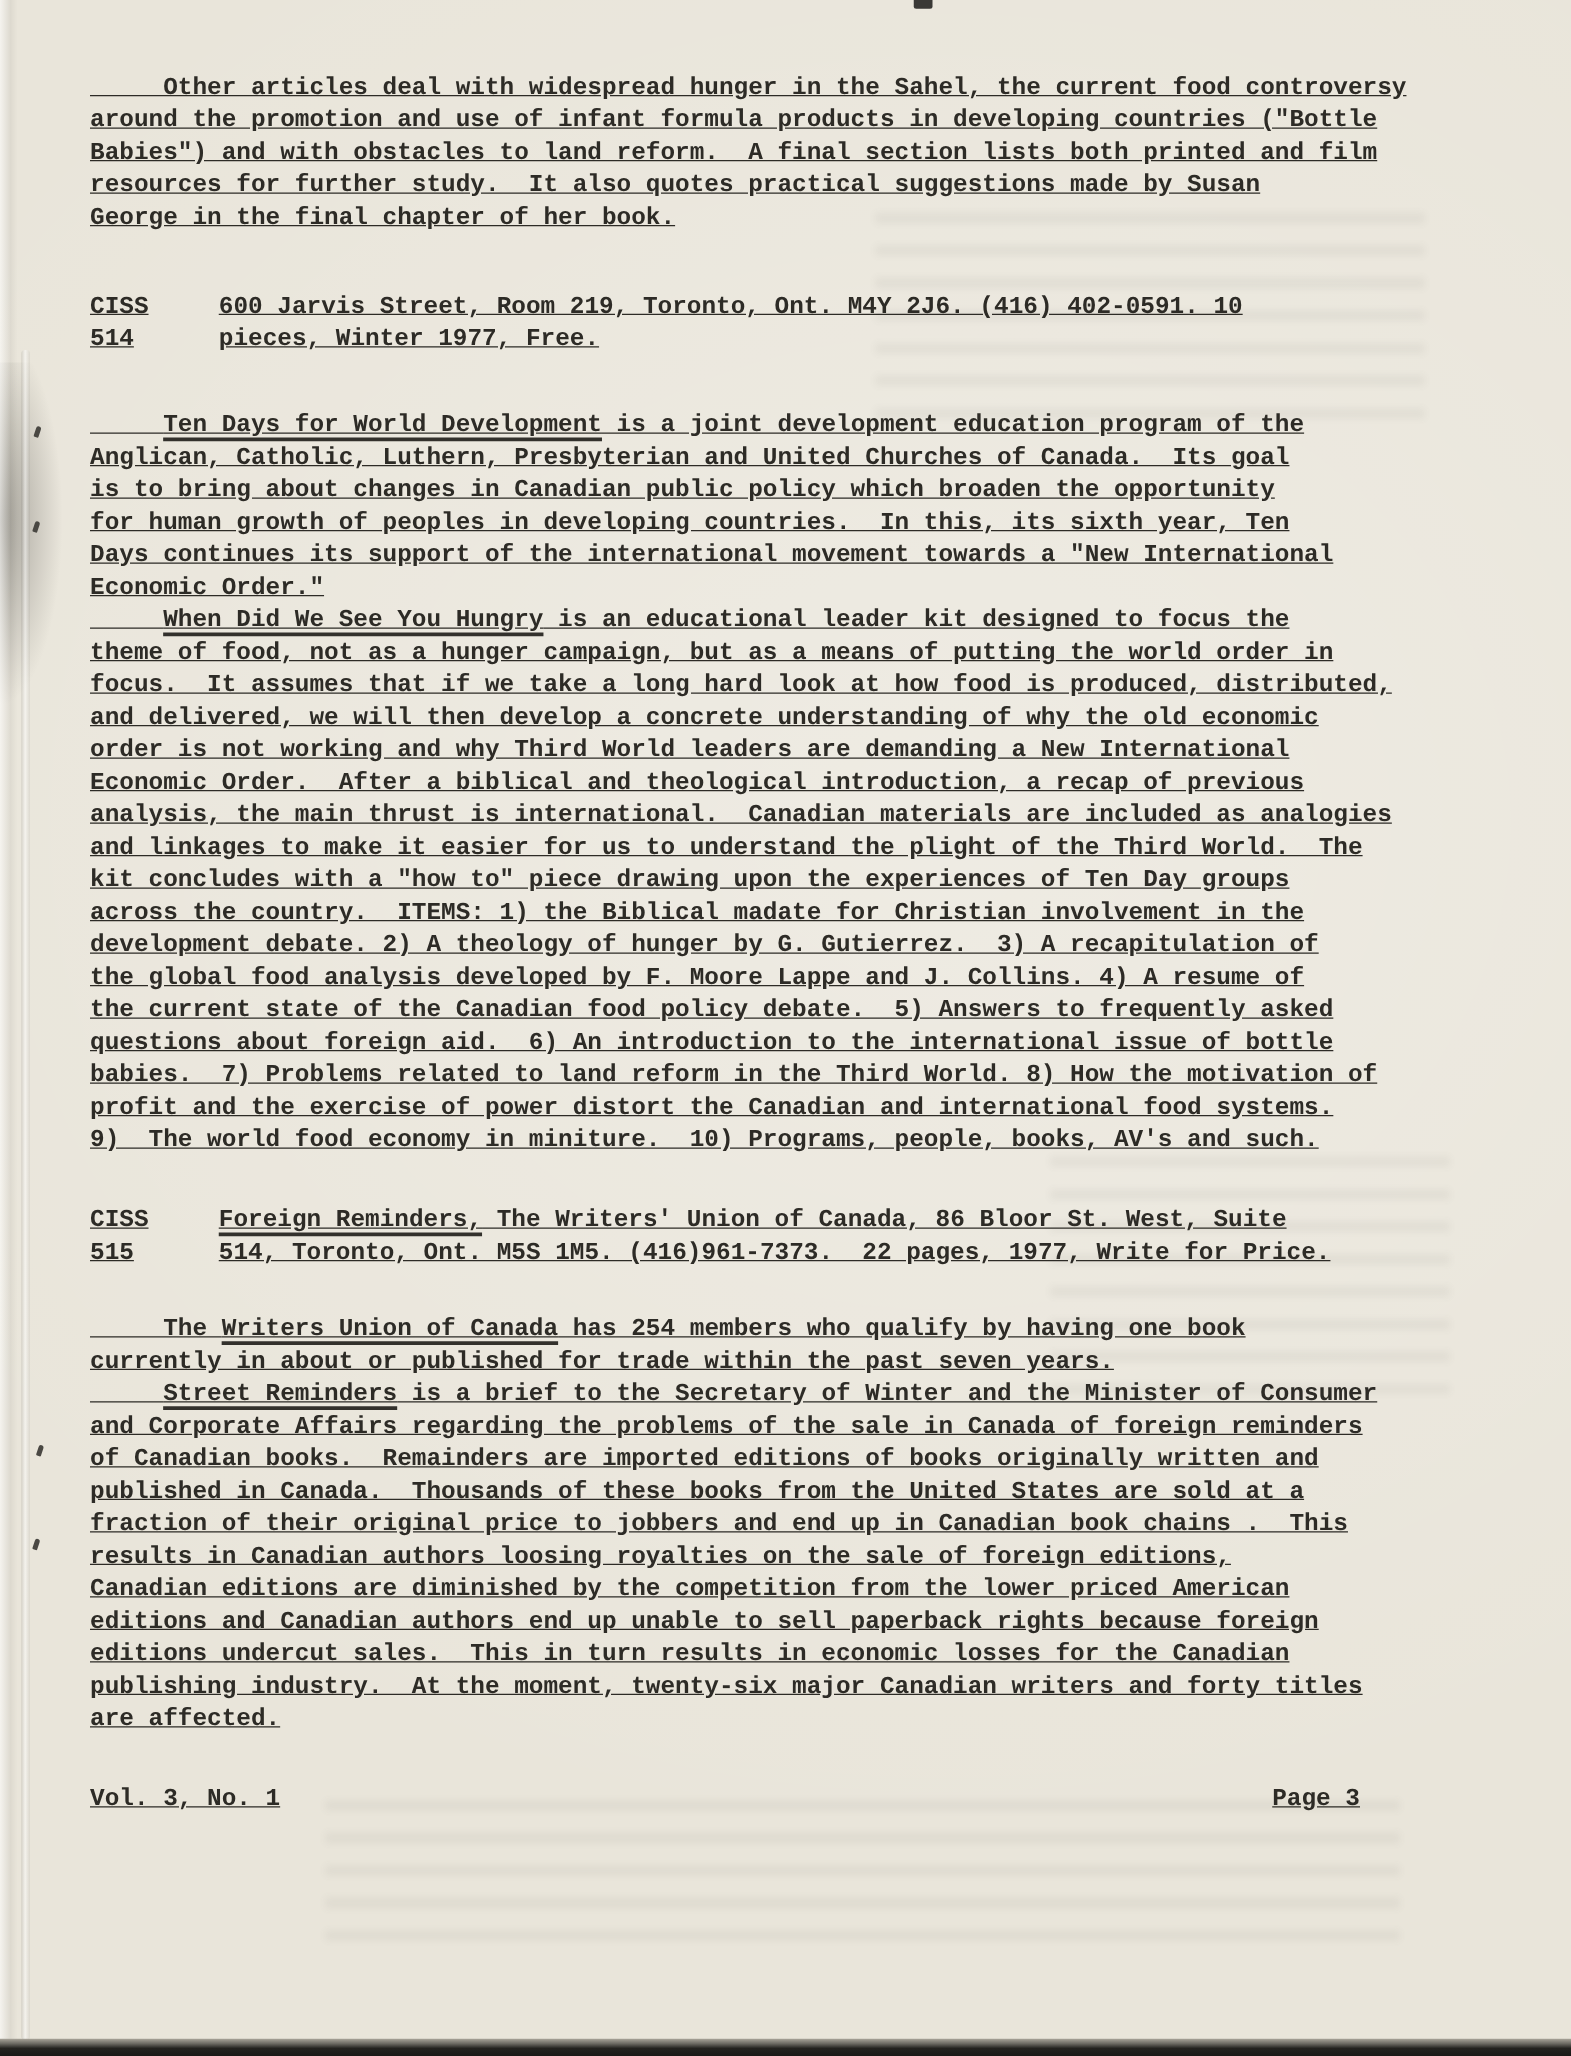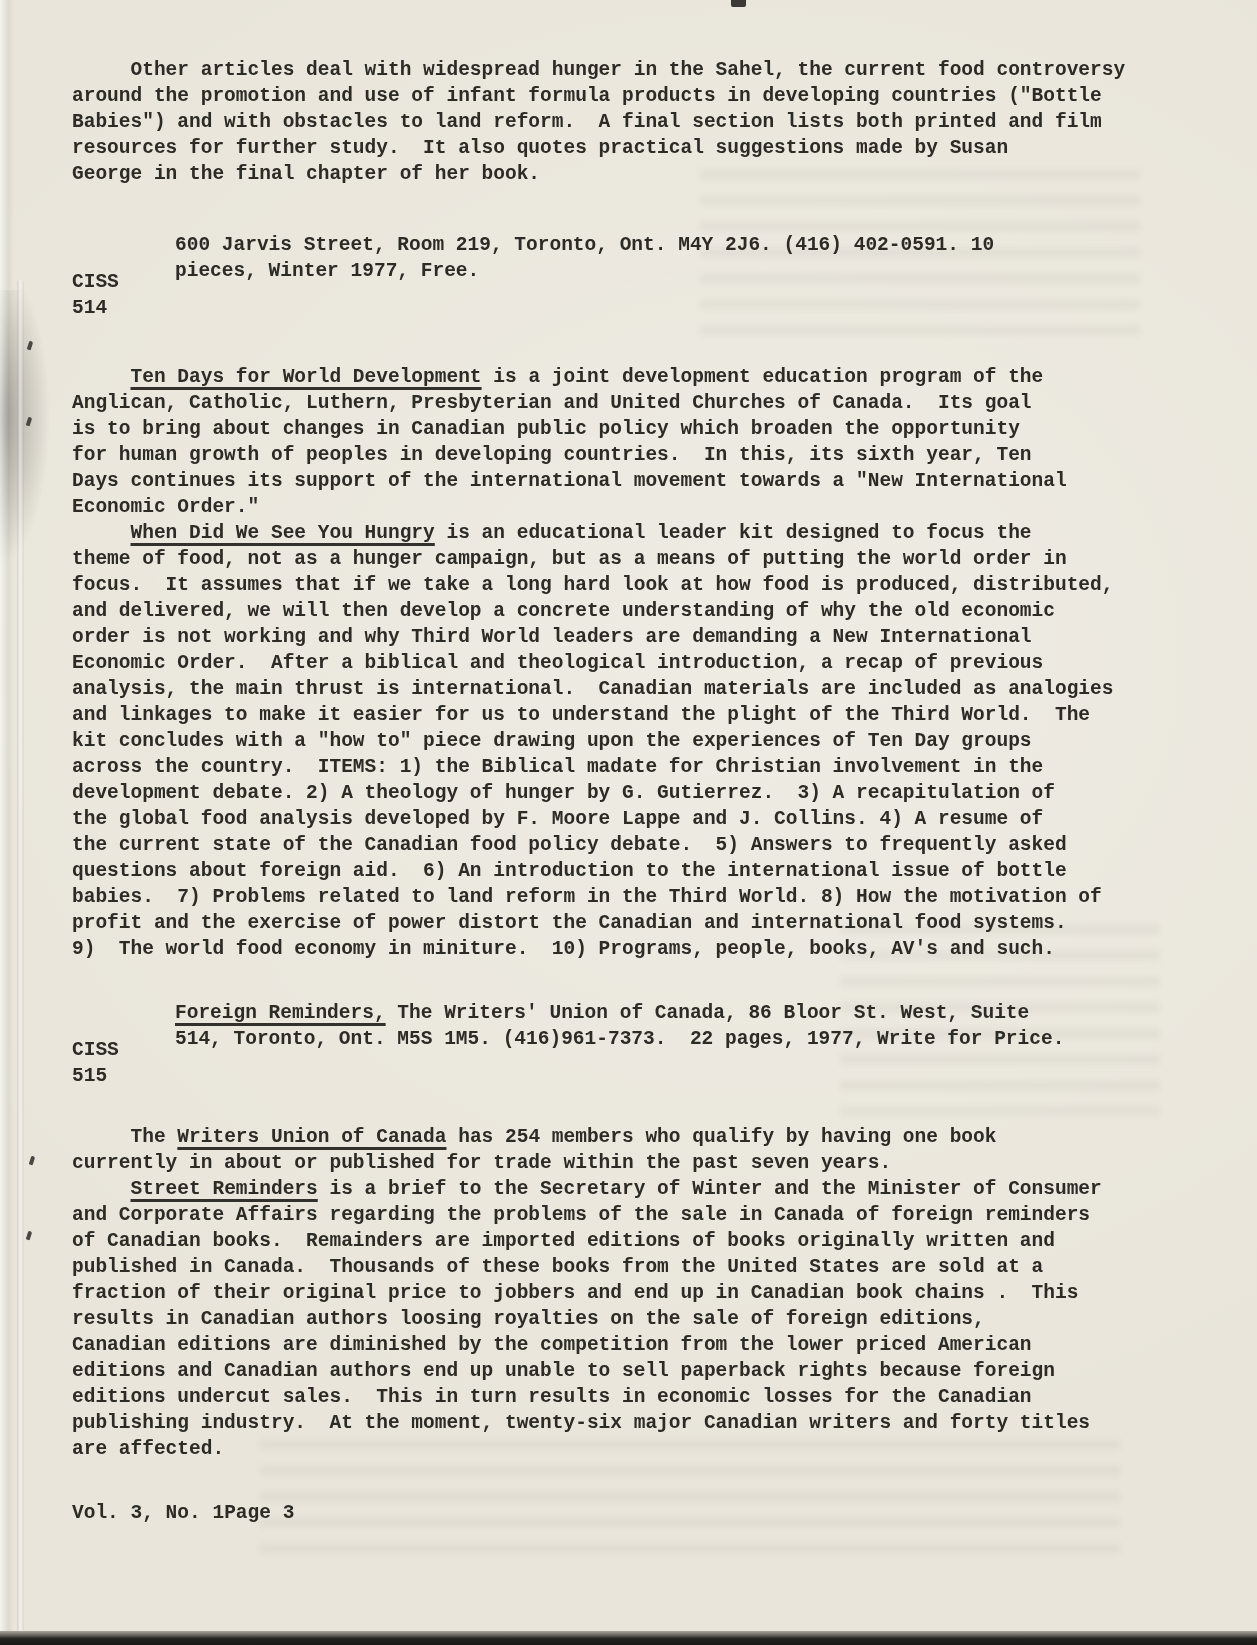--- a/index.html
+++ b/index.html
@@ -57,38 +57,39 @@
   .sm1 { left:700px; top:170px;  width:440px; height:170px; }
   .sm2 { left:840px; top:925px;  width:320px; height:190px; }
   .sm3 { left:260px; top:1440px; width:860px; height:130px; }
   
   .page-content {
     position:absolute; left:72px; top:0; width:1090px;
     padding-top:57px;
     color:#2d2b26;
     font-size:19.5px; line-height:26px; font-weight:700;
     letter-spacing:0;
+    text-decoration:underline;
   }
   .line, [data-bind-lines] { white-space:pre; }
   .u {
     text-decoration:underline;
     text-decoration-thickness:2.5px;
     text-underline-offset:5px;
     text-decoration-color:#33312c;
   }
   .baseline-shift { position:relative; top:3px; }
   .entry { display:flex; }
-  .entry-code { width:103px; flex:0 0 103px;margin-top:37px; }
+  .entry-code { width:103px; flex:0 0 103px; }
   .entry-body { flex:1 1 auto; }
   .mt-entry1 { margin-top:45px; }
   .mt-para2  { margin-top:43px; }
   .mt-entry2 { margin-top:38px; }
   .mt-para4  { margin-top:35px; }
   .footer-row {
-    display:flex; 
+    display:flex; justify-content:space-between;
     width:1016px; margin-top:38px;
   }
 </style>
 </head>
 <body>
 
 <div class="scan">
 
   <div class="left-shadow"></div>
   <div class="left-edge"></div>

